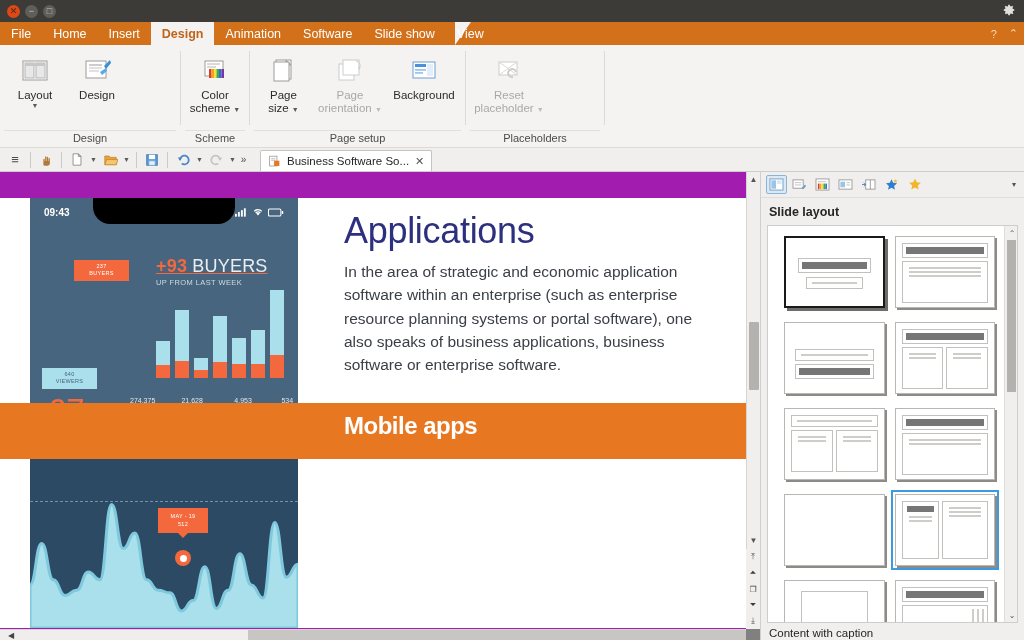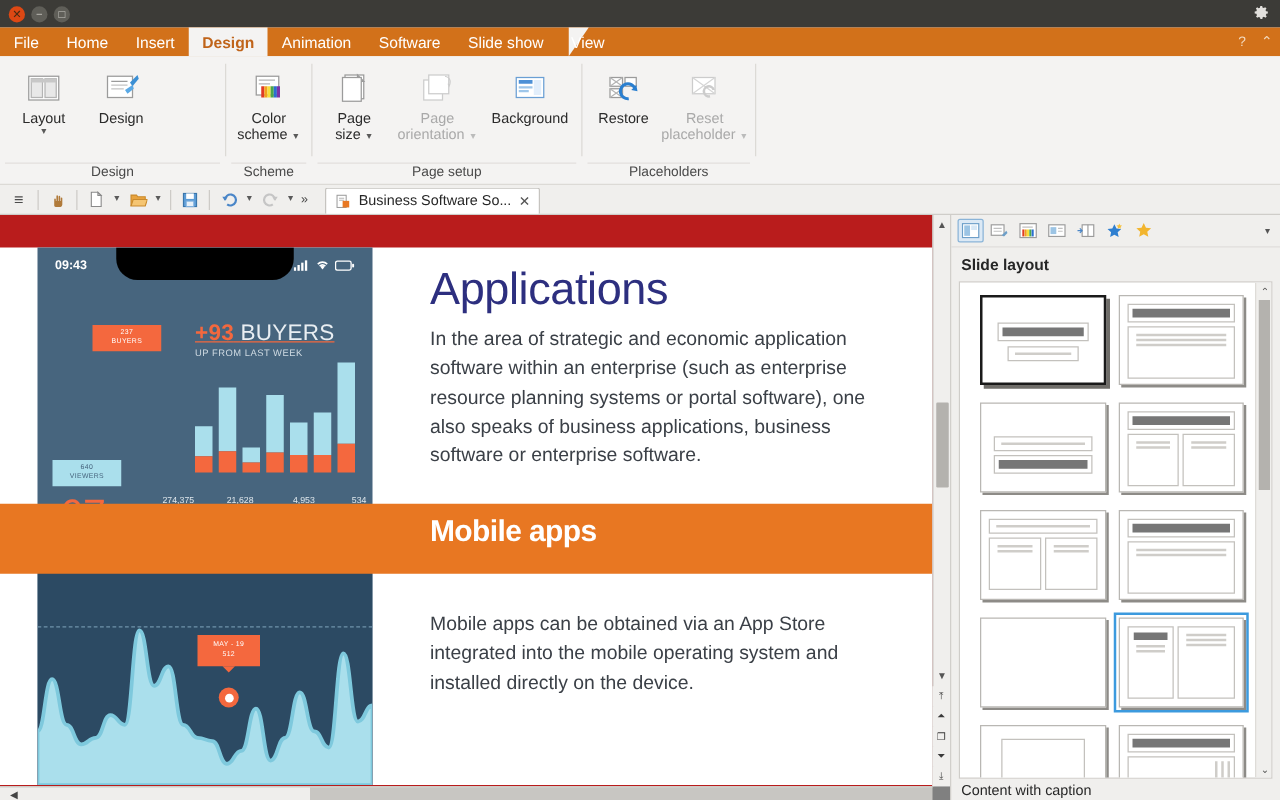--- a/index.html
+++ b/index.html
@@ -66,21 +66,21 @@
           justify-content: center; font-size: 13px; color: #4c4c4c; }
   .caret { font-size: 7px; color: #5a5a5a; width: 9px; text-align: center; }
   .doctab { margin-left: 10px; height: 21px; background: #fff; border: 1px solid #c6c4c0;
             border-bottom: none; display: flex; align-items: center; gap: 6px;
             padding: 0 7px; font-size: 11.5px; border-radius: 2px 2px 0 0; align-self: flex-end; }
 
   
   .main { display: flex; height: 471px; }
   .editarea { flex: 1; position: relative; background: #808080; overflow: hidden; }
   .slidewrap { position: absolute; left: 0; top: 0; right: 14px; bottom: 14px;
-               background: #b91c1c; overflow: hidden; }
+               background: #a21caf; overflow: hidden; }
   .slide { position: absolute; left: -18px; top: 26px; width: 764px; height: 430px;
            background: #fff; }
 
   
   .phone { position: absolute; left: 48px; top: 0px; width: 268px; height: 430px;
            background: #47657e; overflow: hidden; }
   .notch { position: absolute; left: 50%; transform: translateX(-50%); top: 0;
            width: 142px; height: 26px; background: #000; border-radius: 0 0 17px 17px; }
   .statusrow { position: absolute; top: 6px; left: 0; right: 0; height: 16px;
       display: flex; justify-content: space-between; align-items: center;
@@ -335,34 +335,20 @@
         </div>
         <div class="lb">Background</div>
       </div>
     </div>
     <div class="rgroup-label">Page setup</div>
   </div>
   <div class="rsep"></div>
 
   <div class="rgroup" style="width:138px">
     <div class="rgroup-items">
-      <div class="bigbtn">
-        <div class="ic">
-          <svg width="30" height="26" viewBox="0 0 30 26">
-              <rect x="4" y="4" width="10" height="7" fill="#fff" stroke="#9b9b9b"></rect>
-              <path d="M4 4 l10 7 M14 4 l-10 7" stroke="#b4b4b4"></path>
-              <rect x="16" y="4" width="9" height="7" fill="#fff" stroke="#9b9b9b"></rect>
-              <rect x="4" y="13" width="10" height="7" fill="#fff" stroke="#9b9b9b"></rect>
-              <path d="M4 13 l10 7 M14 13 l-10 7" stroke="#b4b4b4"></path>
-              <path d="M24 13 a6 6 0 10-5 8" stroke="#2a7fd0" stroke-width="2.5" fill="none"></path>
-              <path d="M25 10 l1 5 l-5 -1 Z" fill="#2a7fd0"></path>
-            </svg>
-        </div>
-        <div class="lb">Restore</div>
-      </div>
       <div class="bigbtn wide dis">
         <div class="ic">
           <svg width="30" height="26" viewBox="0 0 30 26">
               <rect x="5" y="4" width="18" height="13" fill="#fff" stroke="#cccccc"></rect>
               <path d="M5 4 l18 13 M23 4 l-18 13" stroke="#d6d6d6"></path>
               <path d="M22 14 a4 4 0 10-3 5" stroke="#cccccc" stroke-width="2" fill="none"></path>
             </svg>
         </div>
         <div class="lb"><span style="white-space:pre-line">Reset
 placeholder</span> <span class="caret" style="display:inline;color:#bbb">▼</span></div>
@@ -547,21 +533,20 @@
                 <i></i>
               </div>
           </div>
         </div>
 
         <div class="s-title">Applications</div>
         <div class="s-body">In the area of strategic and economic application software within an enterprise (such as enterprise resource planning systems or portal software), one also speaks of business applications, business software or enterprise software.</div>
         <div class="s-banner">
           <span>Mobile apps</span>
         </div>
-        <div class="s-body2">Mobile apps can be obtained via an App Store integrated into the mobile operating system and installed directly on the device.</div>
       </div>
     </div>
 
     <div class="vsb">
       <div class="sbarrow">▲</div>
       <div class="vthumb"></div>
       <div style="flex:1"></div>
       <div class="sbarrow" style="margin-bottom:82px">▼</div>
     </div>
     <div class="navbtns">

